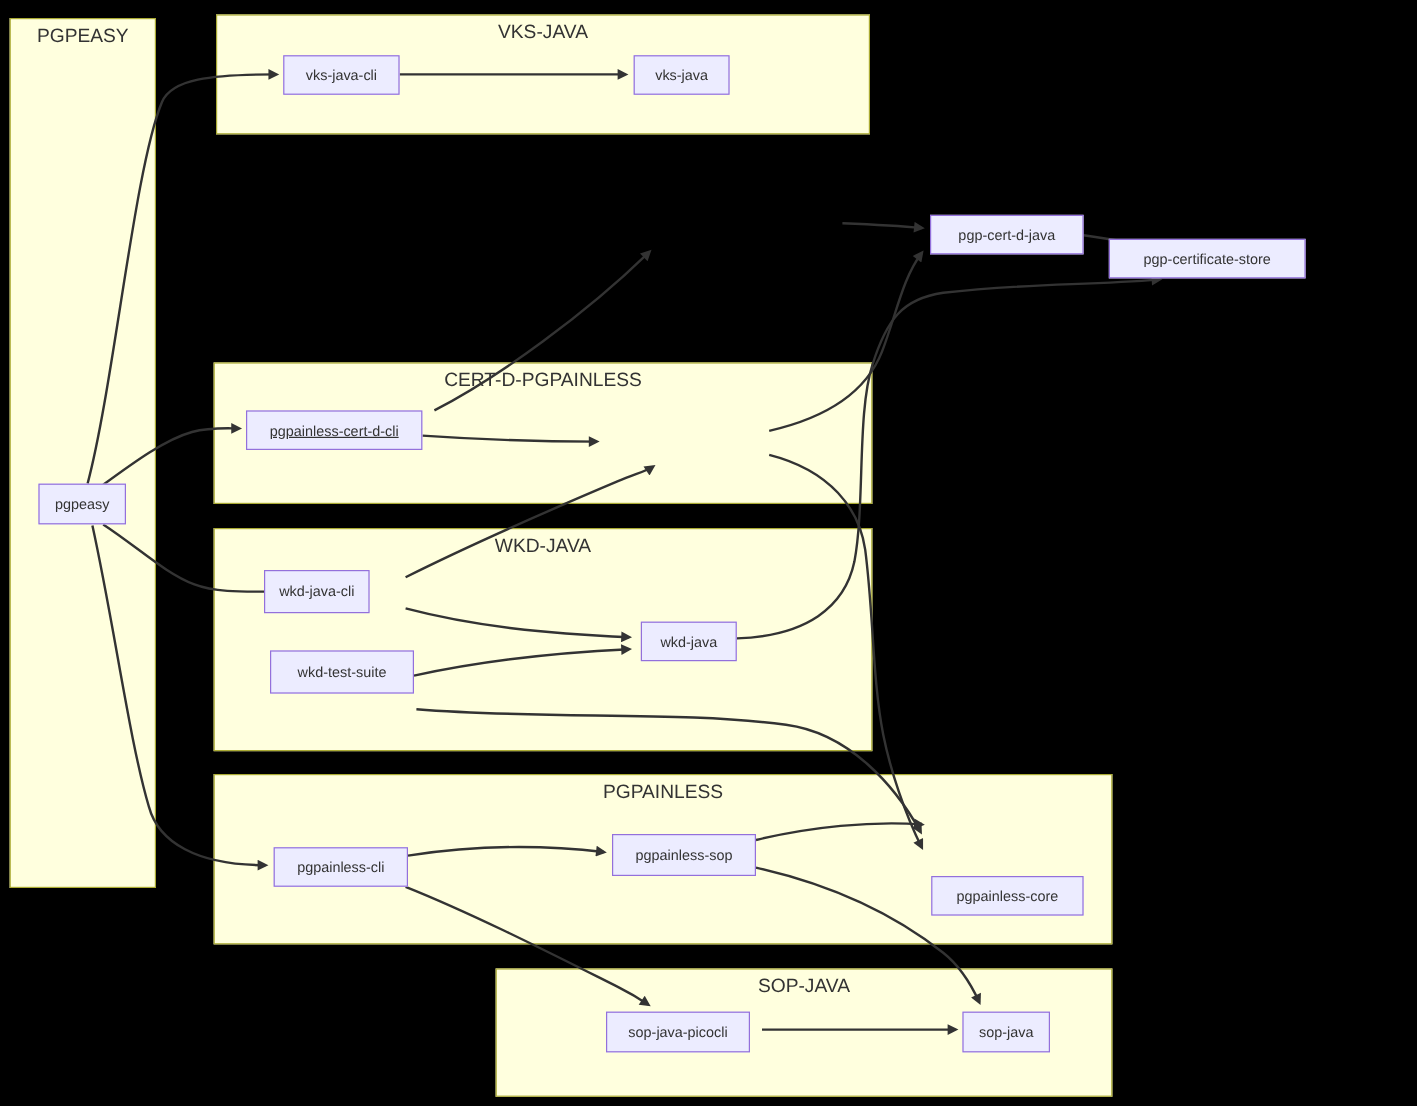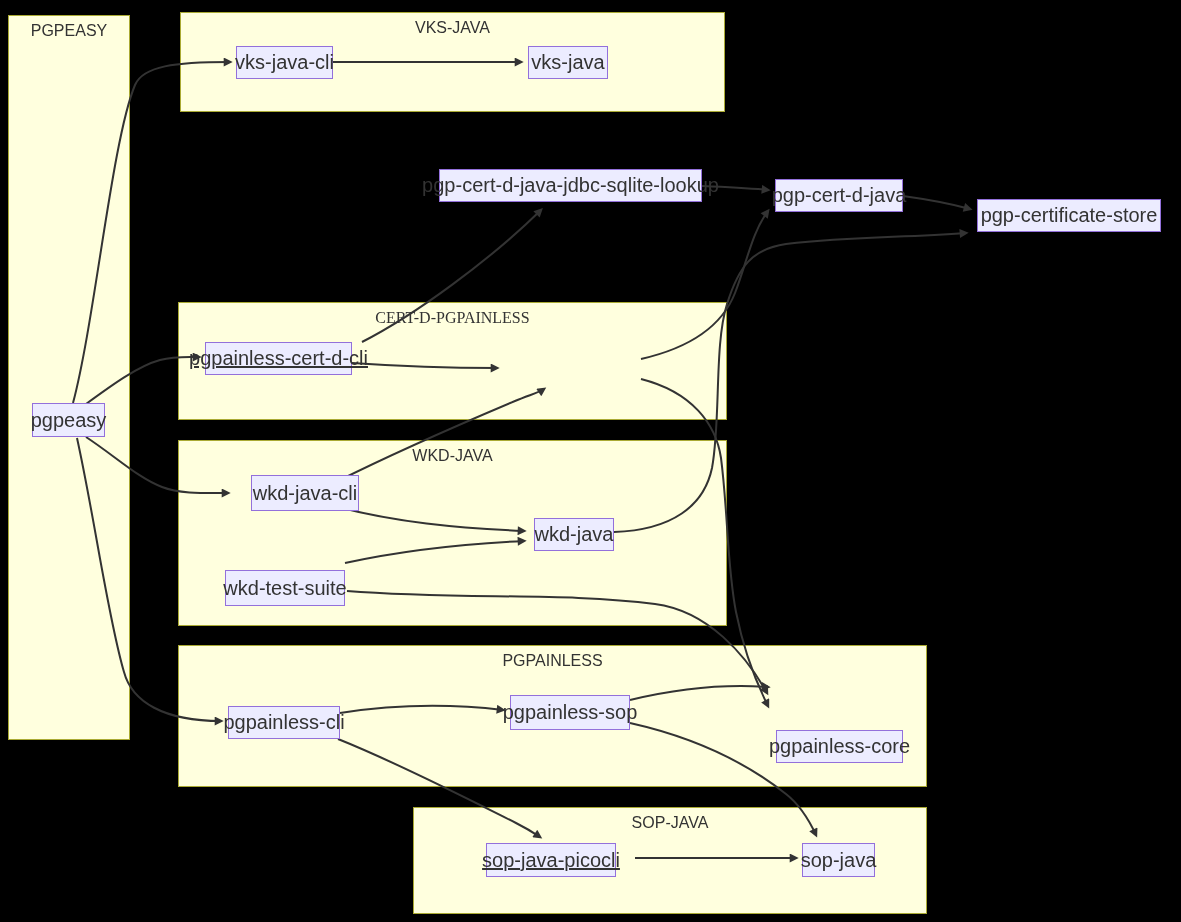--- a/index.html
+++ b/index.html
@@ -23,21 +23,21 @@
     font-size:16px;
     color:var(--text,#333);
     white-space:nowrap;
   }
   .node{
     position:absolute;
     background:var(--node-fill,#ececff);
     border:1px solid var(--node-border,#9370db);
     box-sizing:border-box;
     display:flex;align-items:center;justify-content:center;
-    font-size:20px;
+    font-size:12px;
     color:var(--text,#333);
     white-space:nowrap;
     z-index:3;
     text-align:center;
   }
   #edge-layer{
     position:absolute;left:0;top:0;
     z-index:2;
     pointer-events:none;
   }
@@ -80,42 +80,41 @@
       <path d="M 630,723 C 697,738 748,764 786,794 C 800,805 810,822 816,835" class="edge" marker-end="url(#arrow)"></path>
       <path d="M 635,858 L 796,858" class="edge" marker-end="url(#arrow)"></path>
     </svg>
 
   <div class="cluster" style="left: 8px; top: 15px; width: 122px; height: 725px;">
     <div class="cluster-title">PGPEASY</div>
   </div>
   <div class="cluster" style="left: 180px; top: 12px; width: 545px; height: 100px;">
     <div class="cluster-title">VKS-JAVA</div>
   </div>
-  <div class="cluster" style="left: 178px; top: 302px; width: 549px; height: 118px; font-family: Liberation Serif, serif;">
+  <div class="cluster" style="left: 178px; top: 302px; width: 549px; height: 118px;">
     <div class="cluster-title">CERT-D-PGPAINLESS</div>
   </div>
   <div class="cluster" style="left: 178px; top: 440px; width: 549px; height: 186px;">
     <div class="cluster-title">WKD-JAVA</div>
   </div>
   <div class="cluster" style="left: 178px; top: 645px; width: 749px; height: 142px;">
     <div class="cluster-title">PGPAINLESS</div>
   </div>
   <div class="cluster" style="left: 413px; top: 807px; width: 514px; height: 107px;">
     <div class="cluster-title">SOP-JAVA</div>
   </div>
 
   <div class="node" style="left: 32px; top: 403px; width: 73px; height: 34px;">pgpeasy</div>
   <div class="node" style="left: 236px; top: 46px; width: 97px; height: 33px;">vks-java-cli</div>
   <div class="node" style="left: 528px; top: 46px; width: 80px; height: 33px;">vks-java</div>
-  <div class="node" style="left: 439px; top: 169px; width: 263px; height: 33px;">pgp-cert-d-java-jdbc-sqlite-lookup</div>
   <div class="node" style="left: 775px; top: 179px; width: 128px; height: 33px;">pgp-cert-d-java</div>
-  <div class="node" style="left: 977px; top: 199px; width: 184px; height: 33px;">pgp-certificate-store</div>
+  <div class="node" style="left: 924px; top: 199px; width: 164px; height: 33px;">pgp-certificate-store</div>
   <div class="node" style="left: 205px; top: 342px; width: 147px; height: 33px; text-decoration: underline;">pgpainless-cert-d-cli</div>
-  <div class="node" style="left: 251px; top: 475px; width: 108px; height: 36px;">wkd-java-cli</div>
-  <div class="node" style="left: 225px; top: 570px; width: 120px; height: 36px;">wkd-test-suite</div>
+  <div class="node" style="left: 220px; top: 475px; width: 88px; height: 36px;">wkd-java-cli</div>
+  <div class="node" style="left: 225px; top: 542px; width: 120px; height: 36px;">wkd-test-suite</div>
   <div class="node" style="left: 534px; top: 518px; width: 80px; height: 33px;">wkd-java</div>
   <div class="node" style="left: 228px; top: 706px; width: 112px; height: 33px;">pgpainless-cli</div>
   <div class="node" style="left: 510px; top: 695px; width: 120px; height: 35px;">pgpainless-sop</div>
   <div class="node" style="left: 776px; top: 686px; width: 127px; height: 33px; margin-top: 44px;">pgpainless-core</div>
-  <div class="node" style="left: 486px; top: 843px; width: 130px; height: 34px; text-decoration: underline;">sop-java-picocli</div>
+  <div class="node" style="left: 505px; top: 843px; width: 120px; height: 34px;">sop-java-picocli</div>
   <div class="node" style="left: 802px; top: 843px; width: 73px; height: 34px;">sop-java</div>
 
 </div>
 
 </body></html>

